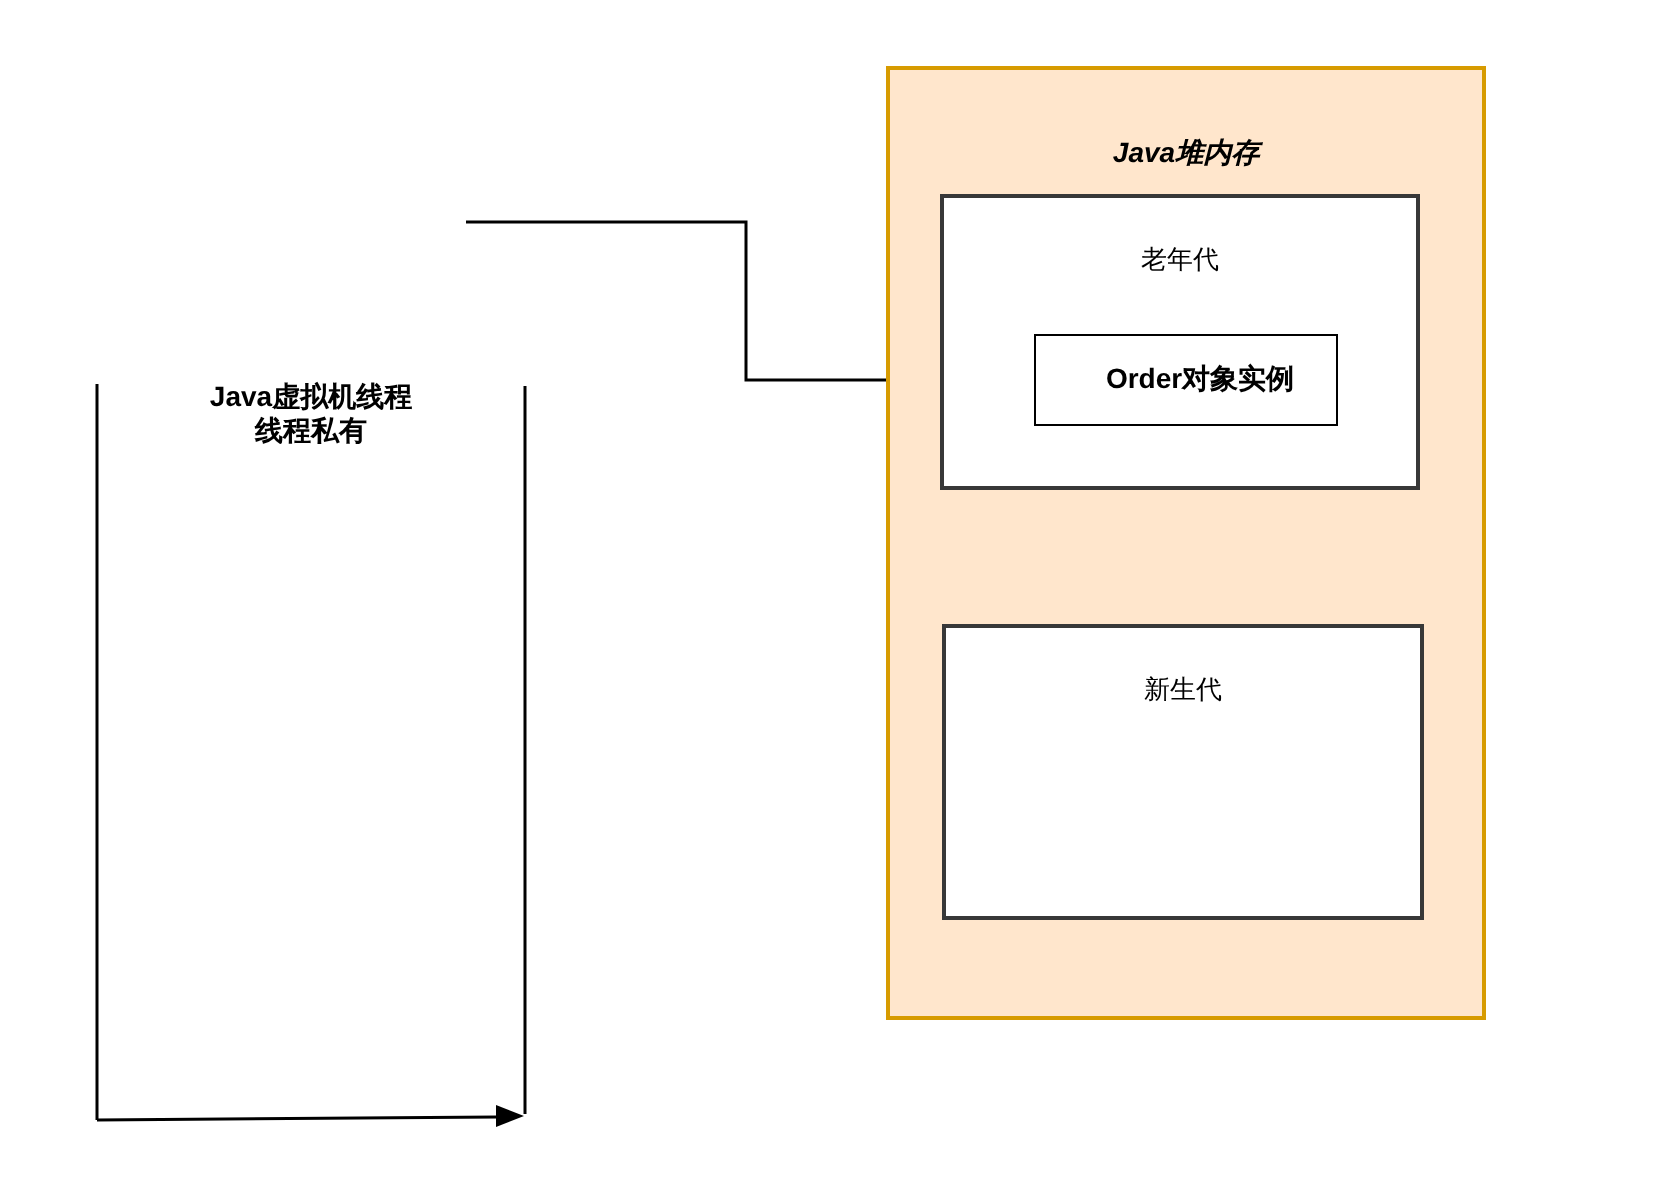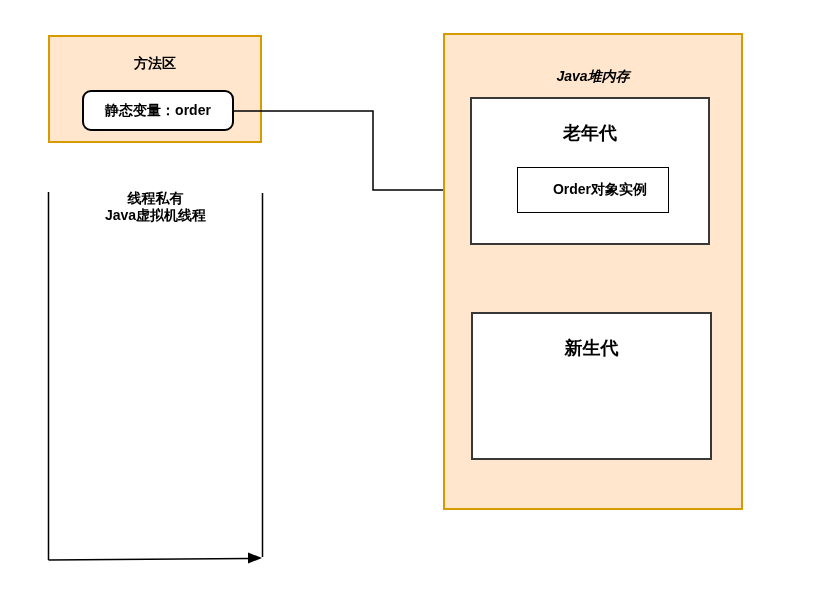--- a/index.html
+++ b/index.html
@@ -38,22 +38,22 @@
   }
   .gen-box {
     border: 2px solid #383838;
   }
   .gen-title {
     position: absolute;
     top: 22px;
     left: 0;
     width: 100%;
     text-align: center;
-    font-size: 18px;
-    font-weight: bold;
+    font-size: 13px;
+    font-weight: normal;
     color: #000000;
     white-space: nowrap;
   }
   .obj-box {
     border: 1px solid #000000;
     display: flex;
     align-items: center;
     justify-content: center;
     font-size: 14px;
     font-weight: bold;
@@ -92,41 +92,37 @@
     width: 837px;
     height: 599px;
     pointer-events: none;
   }
 </style>
 </head>
 <body>
 
 <div id="canvas">
 
-  <div class="region" style="left:48px; top:35px; width:214px; height:108px;">
-    <div class="region-title" style="top:18px;">方法区</div>
-    <div class="rounded-box" style="left:32px; top:53px; width:152px; height:41px;">静态变量：order</div>
-  </div>
 
   <div class="region" style="left:443px; top:33px; width:300px; height:477px;">
     <div class="region-title" style="top:33px;font-style:italic;">Java堆内存</div>
 
     <div class="inner-box gen-box" style="left:25px; top:62px; width:240px; height:148px;">
       <div class="gen-title">老年代</div>
       <div class="inner-box obj-box" style="left:45px; top:68px; width:152px; height:46px;padding-left:14px;">Order对象实例</div>
     </div>
 
     <div class="inner-box gen-box" style="left:26px; top:277px; width:241px; height:148px;">
       <div class="gen-title">新生代</div>
     </div>
   </div>
 
   <div class="thread-note">
+    <div>Java虚拟机线程</div>
     <div>线程私有</div>
-    <div>Java虚拟机线程</div>
   </div>
 
   <svg id="overlay" viewBox="0 0 837 599" xmlns="http://www.w3.org/2000/svg">
 
     <polyline points="233,111 373,111 373,190 443,190" fill="none" stroke="#000000" stroke-width="1.5"></polyline>
 
     <line x1="48.5" y1="192" x2="48.5" y2="560" stroke="#000000" stroke-width="1.5"></line>
 
     <line x1="48.5" y1="560" x2="249" y2="558.5" stroke="#000000" stroke-width="1.5"></line>
     <polygon points="248,552.5 262,558 248,563.5" fill="#000000"></polygon>

